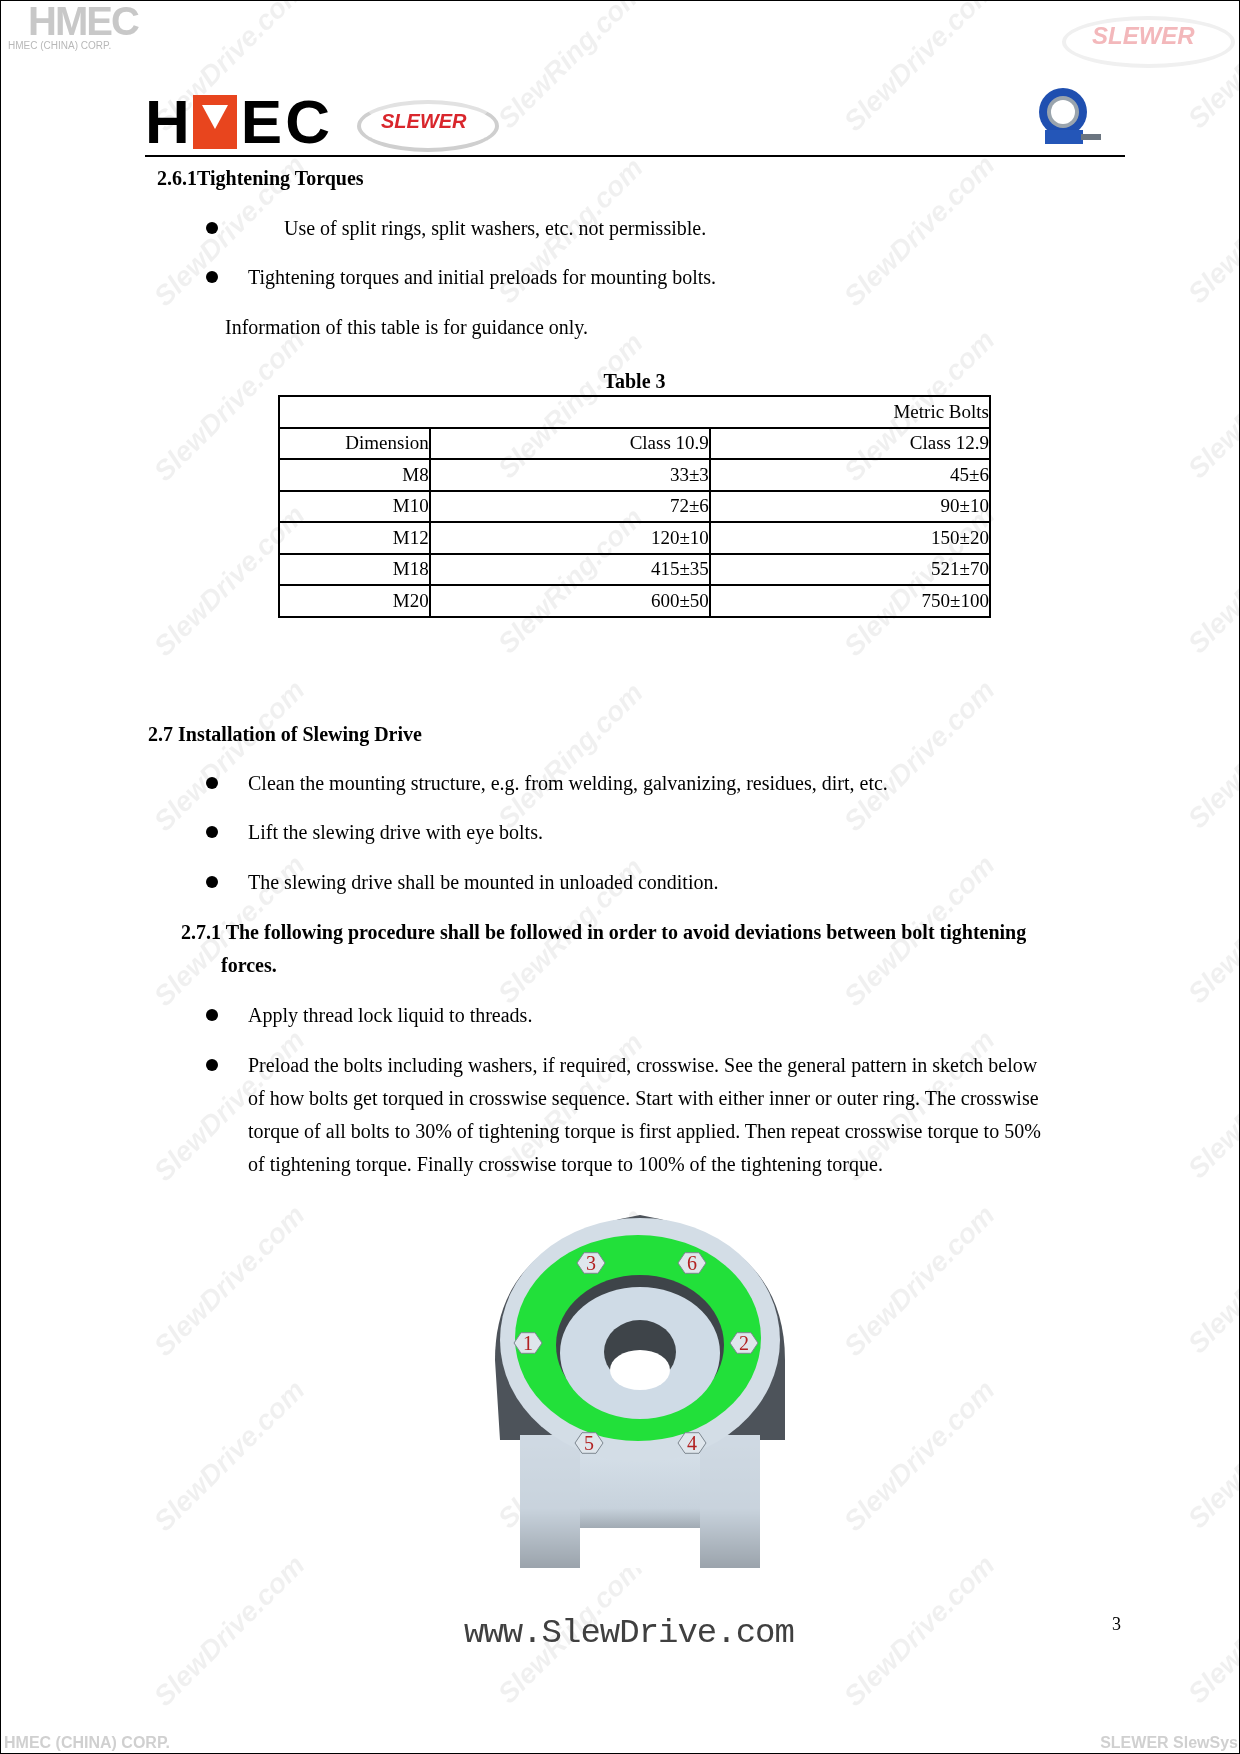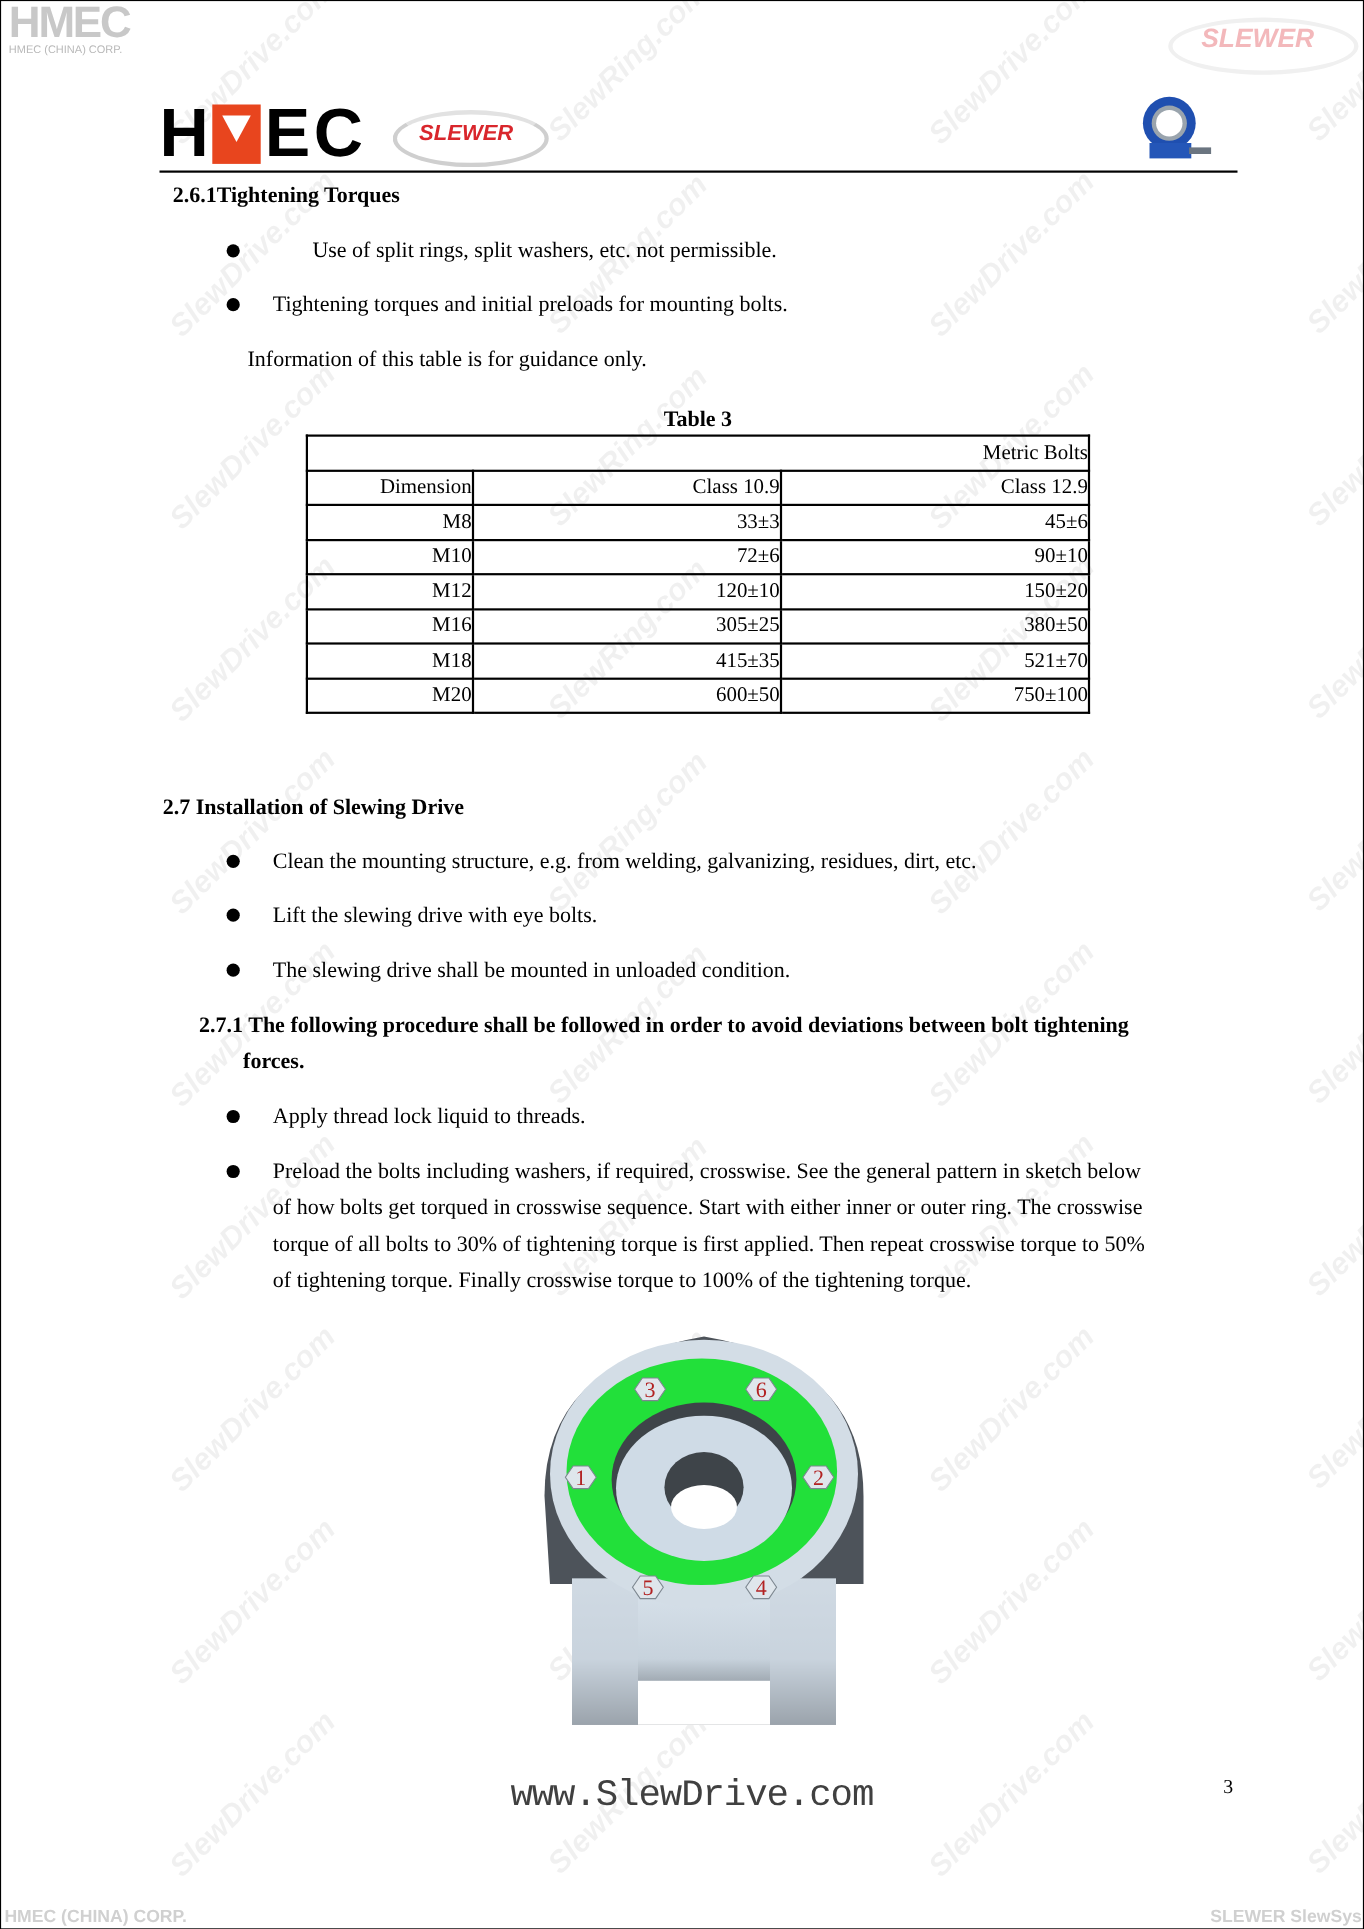--- a/index.html
+++ b/index.html
@@ -4,21 +4,21 @@
 <style>
   html, body { margin: 0; padding: 0; background: #ffffff; }
   body { width: 1240px; height: 1754px; position: relative; overflow: hidden;
          font-family: "Liberation Serif", "DejaVu Serif", serif; color: #000; }
   .page-border { position: absolute; left: 0; top: 0; width: 1238px; height: 1752px; border: 1px solid #000; }
 
   
   .wm { position: absolute; font-family: "Liberation Sans", sans-serif; font-weight: bold; font-style: italic;
         color: rgba(0,0,0,0.06); font-size: 28px; transform: rotate(-45deg); white-space: nowrap; pointer-events: none; }
   .corner-logo { position: absolute; left: 8px; top: 2px; }
-  .corner-logo .big { font-family: "Liberation Sans", sans-serif; font-weight: 900; font-size: 40px; color: #c8c8c8; letter-spacing: -2px; line-height: 38px; }
+  .corner-logo .big { font-family: "Liberation Sans", sans-serif; font-weight: 900; font-size: 40px; color: #c8c8c8; letter-spacing: -2px; line-height: 38px; margin-left: 20px; }
   .corner-logo .small { font-family: "Liberation Sans", sans-serif; font-size: 10px; color: #b8b8b8; }
   .corner-slewer { position: absolute; right: 8px; top: 8px; width: 170px; height: 60px; }
   .corner-slewer .ring { position: absolute; left: 0; top: 8px; width: 165px; height: 44px; border: 4px solid #f0f0f0; border-radius: 50%; }
   .corner-slewer .txt { position: absolute; left: 30px; top: 14px; font-family: "Liberation Sans", sans-serif; font-style: italic; font-weight: bold; font-size: 24px; color: #f3b8bb; }
   .foot-left { position: absolute; left: 4px; bottom: 2px; font-family: "Liberation Sans", sans-serif; font-weight: bold; font-size: 16px; color: #d0d0d0; }
   .foot-right { position: absolute; right: 2px; bottom: 2px; font-family: "Liberation Sans", sans-serif; font-weight: bold; font-size: 16px; color: #d0d0d0; }
 
   
   .hdr { position: absolute; left: 145px; top: 94px; width: 980px; height: 60px; }
   .hmec { position: absolute; left: 0; top: 0; display: flex; gap: 4px; }
@@ -157,25 +157,20 @@
     <td>M10</td>
     <td>72±6</td>
     <td>90±10</td>
   </tr>
   <tr>
     <td>M12</td>
     <td>120±10</td>
     <td>150±20</td>
   </tr>
   <tr>
-    <td>M16</td>
-    <td>305±25</td>
-    <td>380±50</td>
-  </tr>
-  <tr>
     <td>M18</td>
     <td>415±35</td>
     <td>521±70</td>
   </tr>
   <tr>
     <td>M20</td>
     <td>600±50</td>
     <td>750±100</td>
   </tr>
 </tbody>

